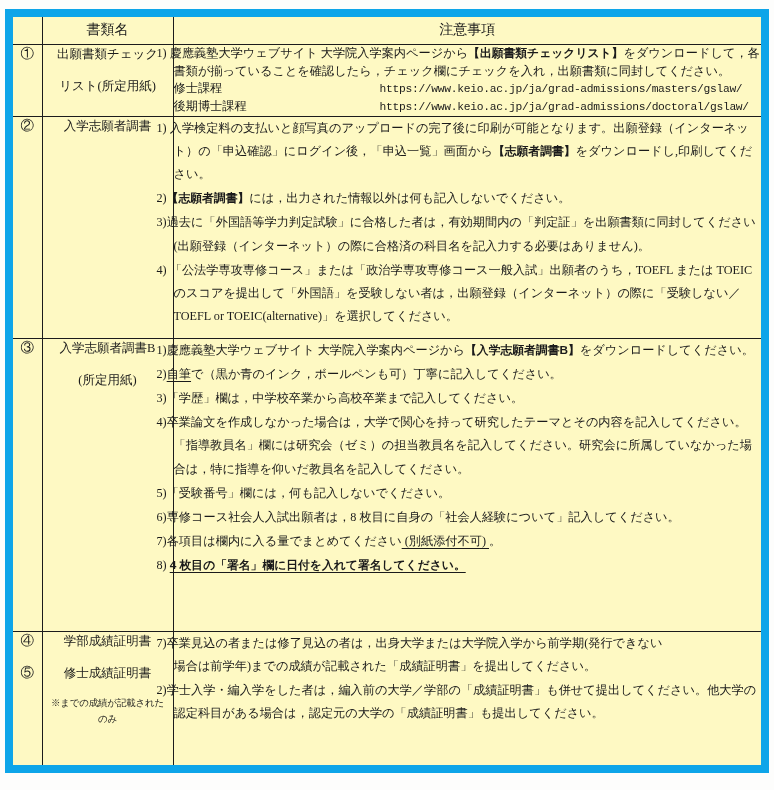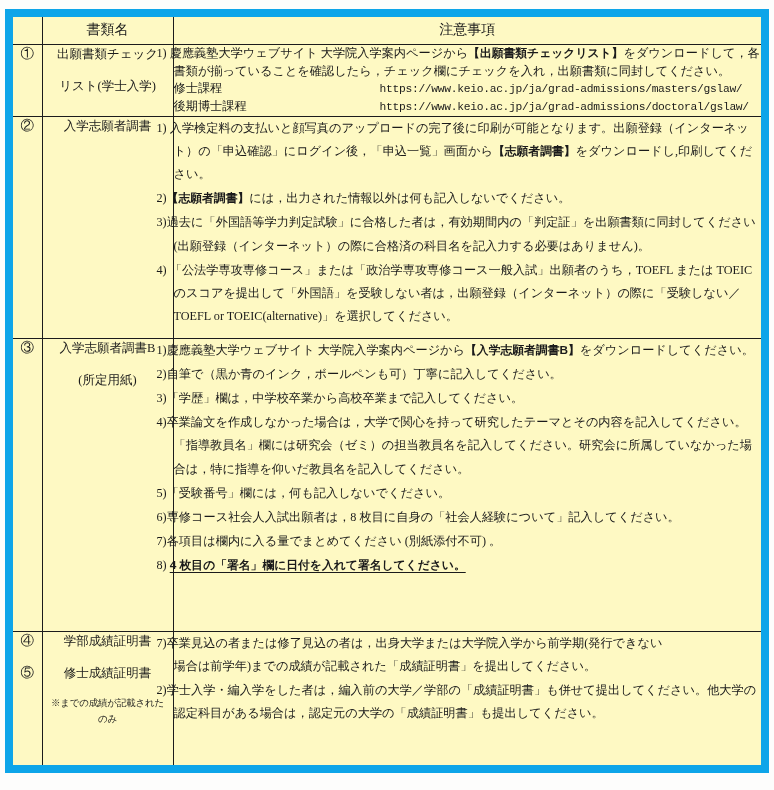--- a/index.html
+++ b/index.html
@@ -61,21 +61,21 @@
   .note-p { margin: 0 0 1px 0; line-height: 1.9; }
   .notes-tight .note-p { line-height: 1.45; margin: 0; }
   .hang { text-indent: -17px; }
   .ind1 { margin-left: 36px; }
 
   .seg-b {
     font-family: "Liberation Sans", "DejaVu Sans", sans-serif;
     font-weight: bold;
     font-size: 11.8px;
   }
-  .seg-u { text-underline-offset: 3px; }
+  .seg-u { text-decoration: underline; text-underline-offset: 3px; }
   .seg-b.seg-u { text-decoration: underline; }
   .seg-mono {
     font-family: "Liberation Mono", "DejaVu Sans Mono", monospace;
     font-size: 11.3px;
     letter-spacing: -0.3px;
     padding-left: 43px;
   }
   .seg-label { display: inline-block; width: 163px; text-indent: 0; }
 </style>
 </head>
@@ -96,21 +96,21 @@
         <th>注意事項</th>
       </tr>
     </thead>
     <tbody>
         <tr class="row r0">
           <td class="num-cell">
             <div class="num">①</div>
           </td>
           <td class="name-cell">
             <div class="name-line">出願書類チェック</div>
-            <div class="name-line">リスト(学士入学)</div>
+            <div class="name-line">リスト(所定用紙)</div>
           </td>
           <td class="notes-cell notes-tight">
             <p class="note-p hang"><span>1) 慶應義塾大学ウェブサイト 大学院入学案内ページから</span><span class="seg-b">【出願書類チェックリスト】</span><span>をダウンロードして，各書類が揃っていることを確認したら，チェック欄にチェックを入れ，出願書類に同封してください。</span></p>
             <p class="note-p ind1"><span class="seg-label">修士課程</span><span class="seg-mono">https://www.keio.ac.jp/ja/grad-admissions/masters/gslaw/</span></p>
             <p class="note-p ind1"><span class="seg-label">後期博士課程</span><span class="seg-mono">https://www.keio.ac.jp/ja/grad-admissions/doctoral/gslaw/</span></p>
           </td>
         </tr>
         <tr class="row r1">
           <td class="num-cell">
             <div class="num">②</div>

